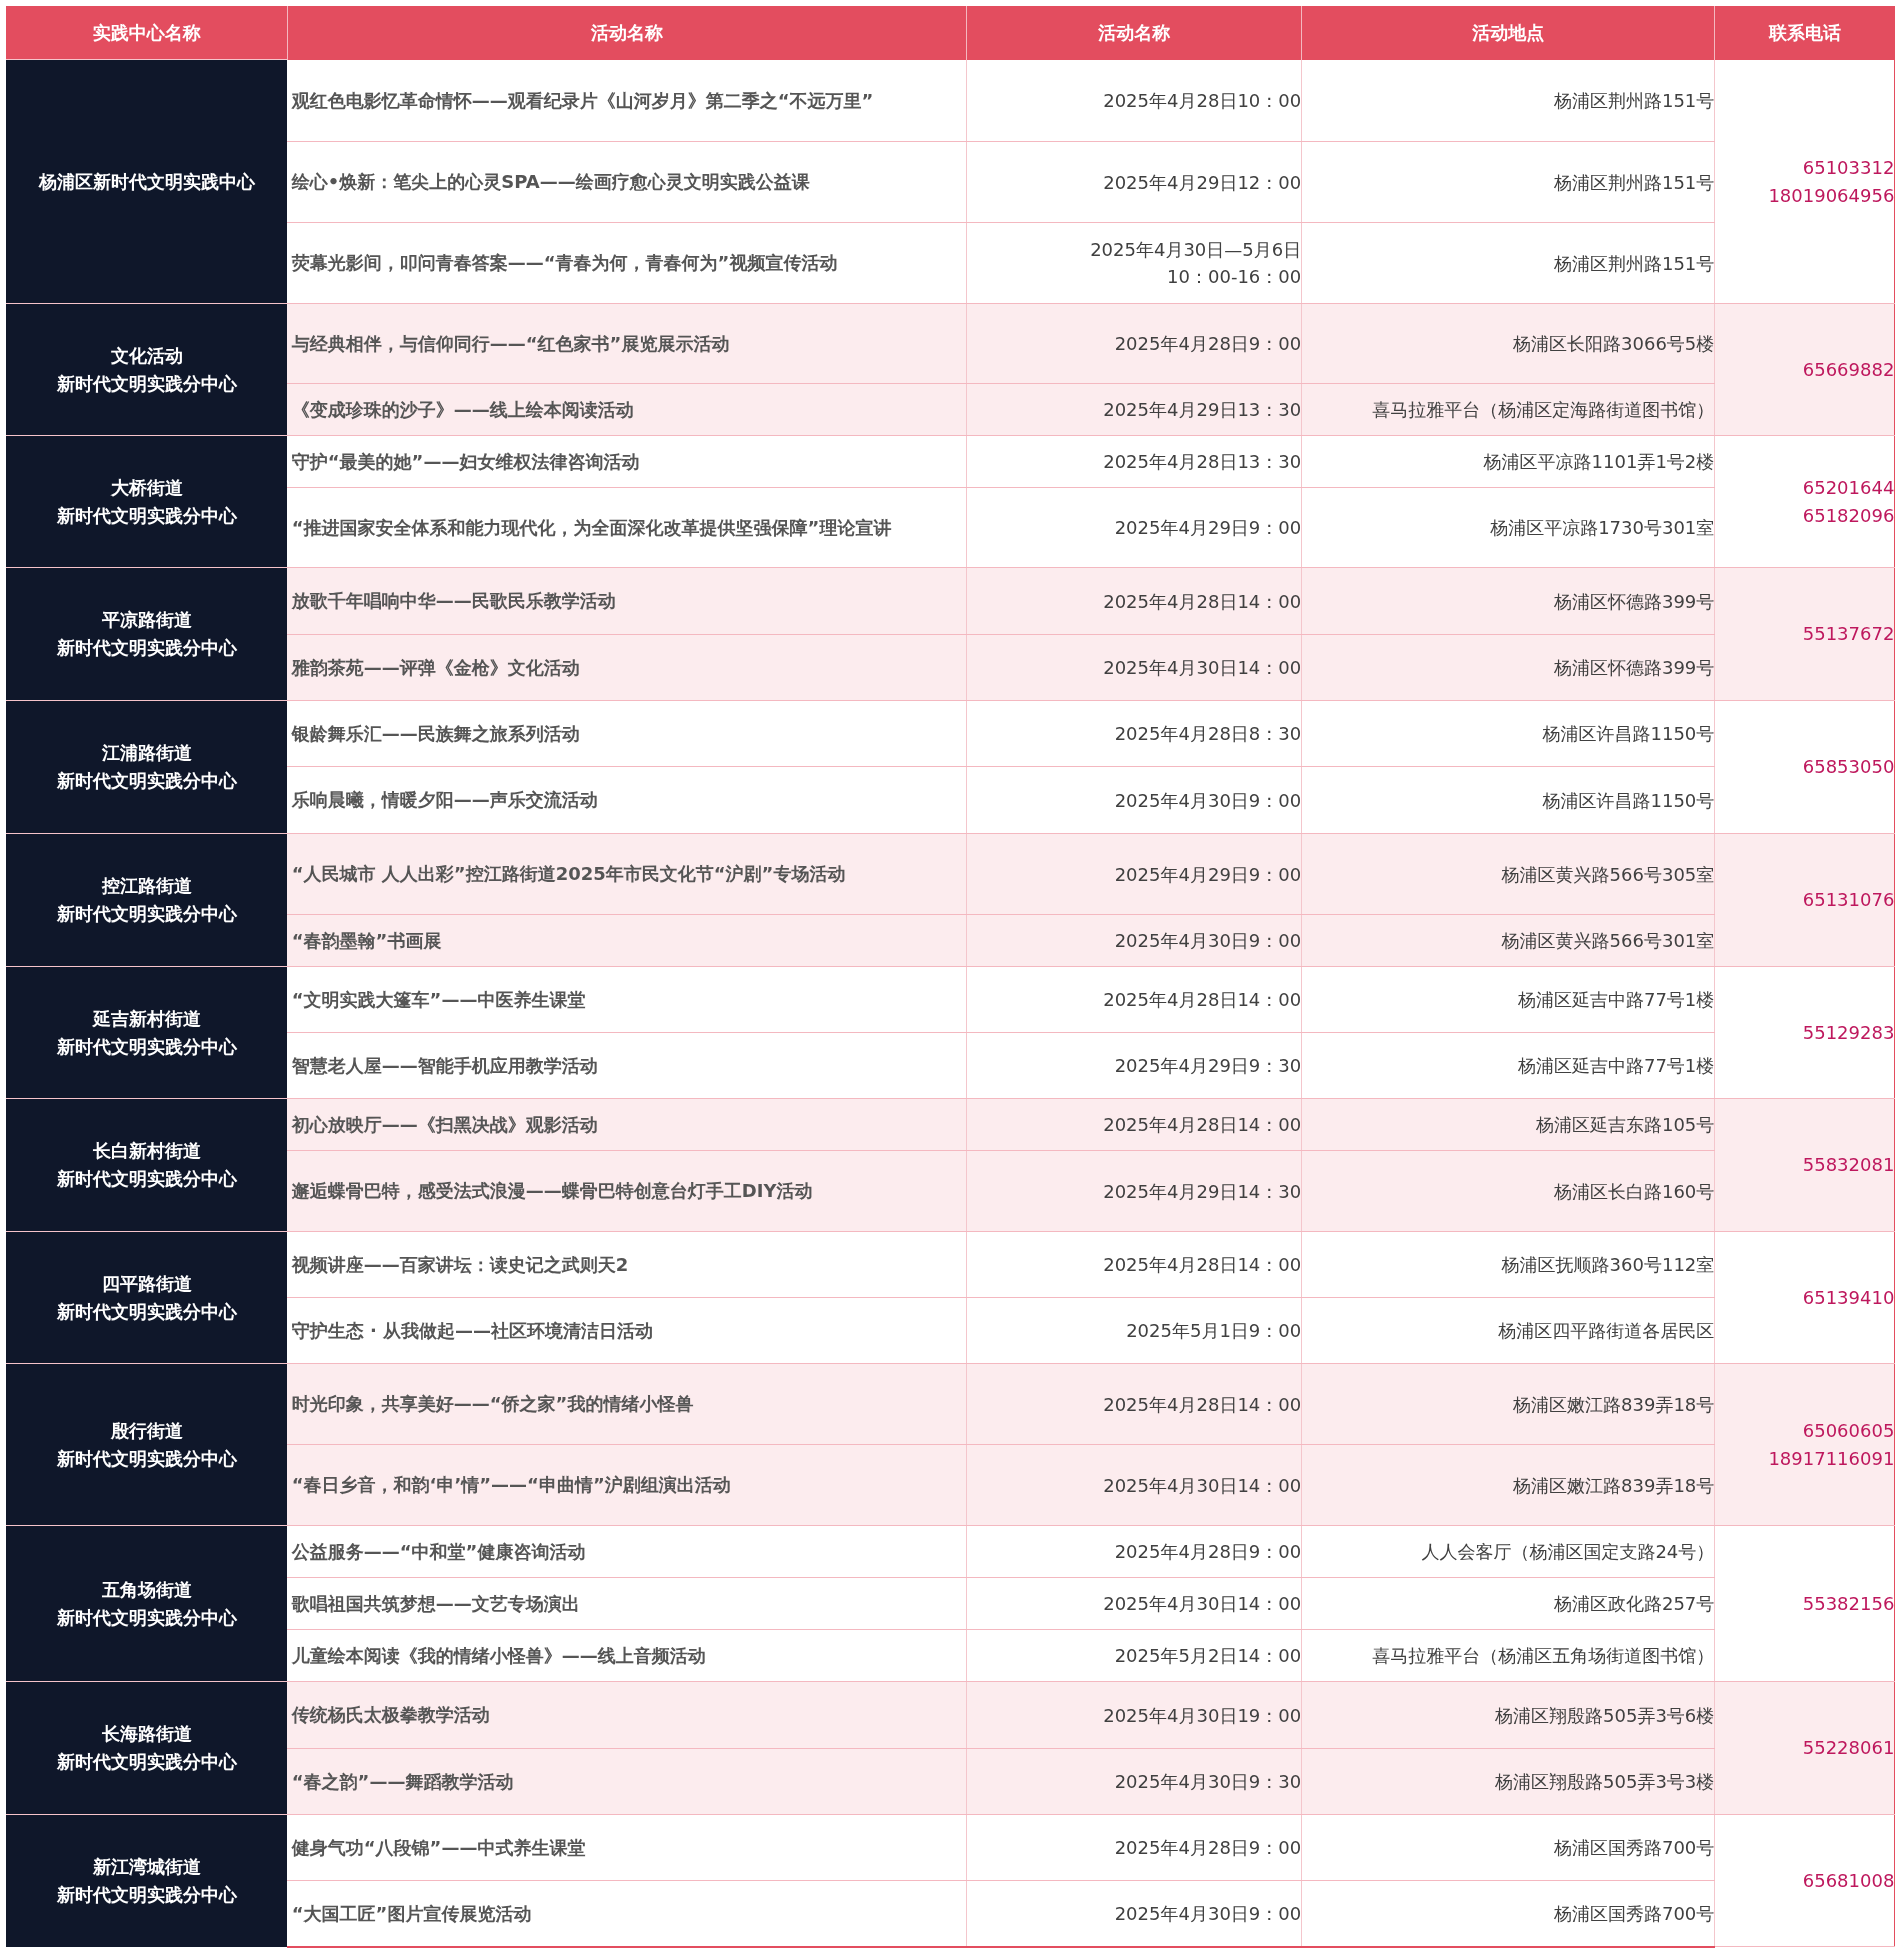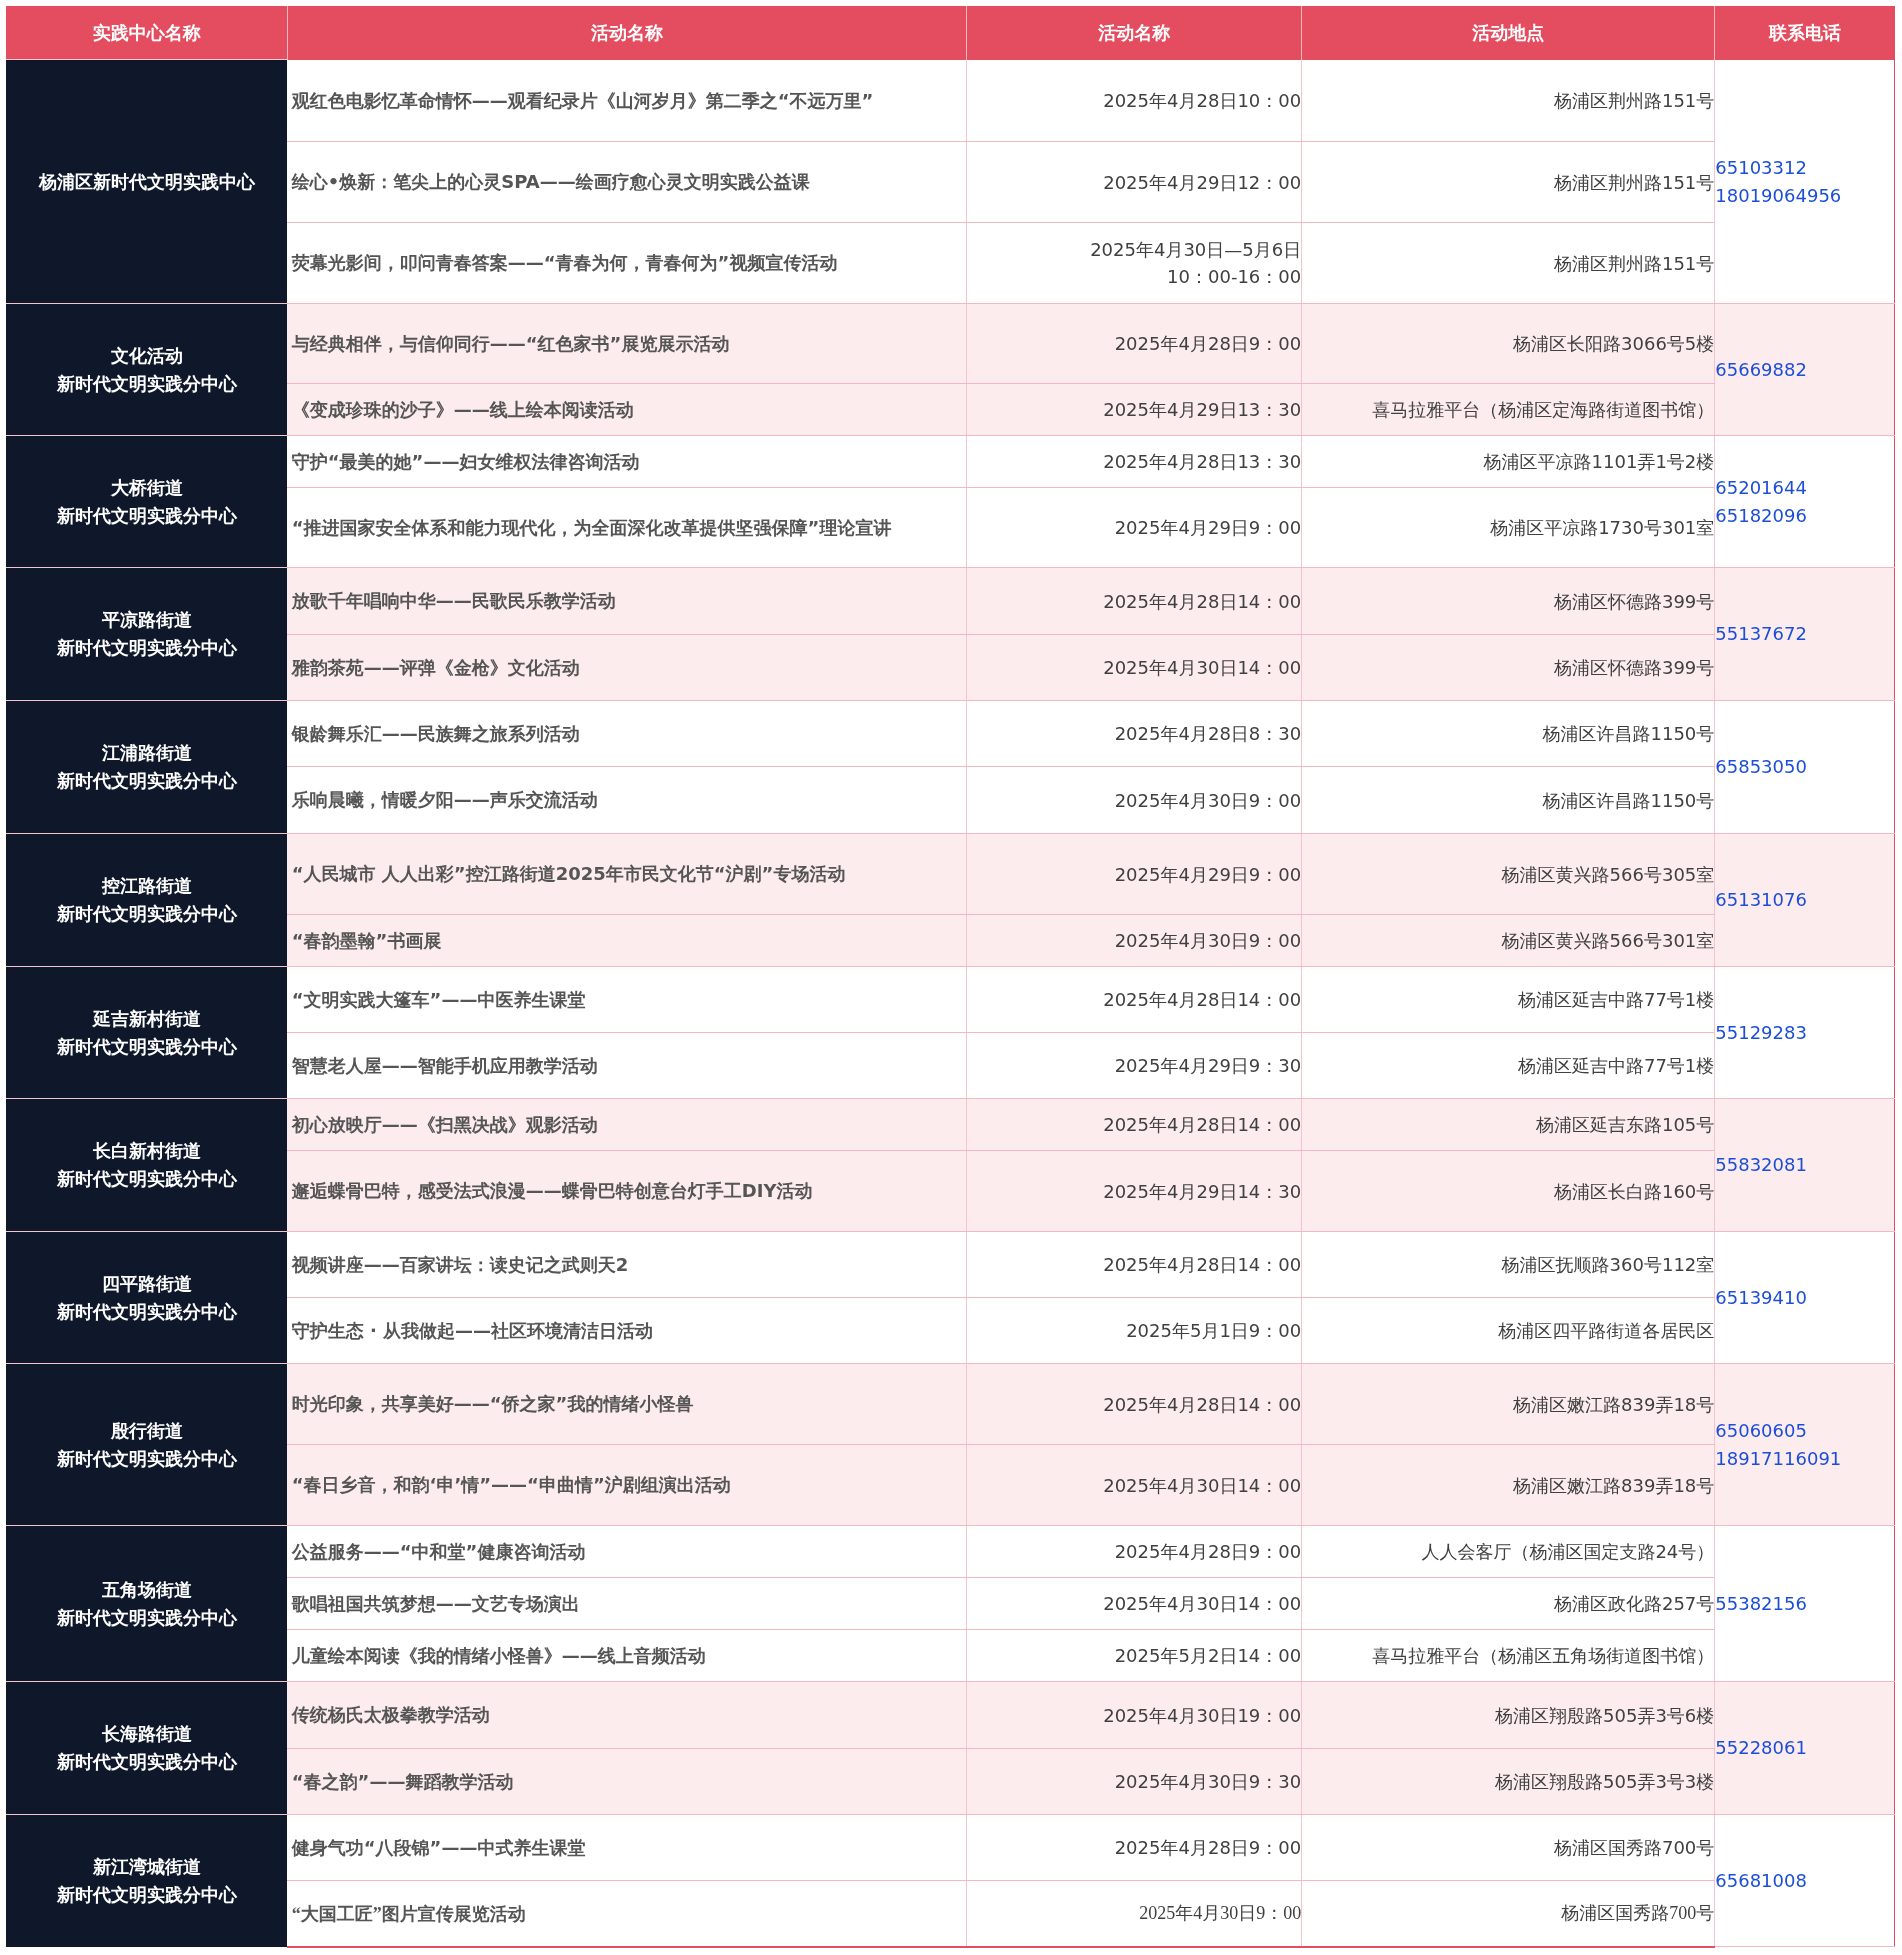--- a/index.html
+++ b/index.html
@@ -13,25 +13,25 @@
             border-right: 1.3px solid #F4B8C0; margin-left: 16px; }
   #tbl th:last-child { border-right: none; }
   td.center { background: #0f172a; color: #ffffff; font-weight: bold; font-size: 18px;
               text-align: center; vertical-align: middle; line-height: 28px;
               border-top: 1.7px solid #F6C4CB; }
   td.act { color: #555555; font-weight: bold; font-size: 18px; text-align: left;
            vertical-align: middle; padding-left: 4.3px !important; white-space: nowrap;
            border-bottom: 1.3px solid #F4B8C0; border-right: 0.9px solid #F4C6CC; }
   td.time, td.loc { color: #404040; font-size: 18px; text-align: right; vertical-align: middle;
                     line-height: 27.5px; border-bottom: 1.3px solid #F4B8C0; border-right: 0.9px solid #F4C6CC; }
-  td.phone { color: #1d4ed8; font-size: 18px; text-align: left; vertical-align: middle;
+  td.phone { color: #be185d; font-size: 18px; text-align: right; vertical-align: middle;
              line-height: 28px; border-bottom: 1.3px solid #F4B8C0; border-right: 1.7px solid #E34D5F; }
   tr.pink td.act, tr.pink td.time, tr.pink td.loc, tr.pink td.phone { background: #FCECEE; }
   tr.white td.act, tr.white td.time, tr.white td.loc, tr.white td.phone { background: #FFFFFF; }
-  #tbl tr.last-row td { border-bottom: 2.1px solid #E34D5F; font-family: Liberation Serif, serif; }
+  #tbl tr.last-row td { border-bottom: 2.1px solid #E34D5F; }
   .line { display: block; }
 </style>
 </head>
 <body>
 
 <table id="tbl">
   <colgroup>
     <col style="width:281px">
     <col style="width:679px">
     <col style="width:335px">

